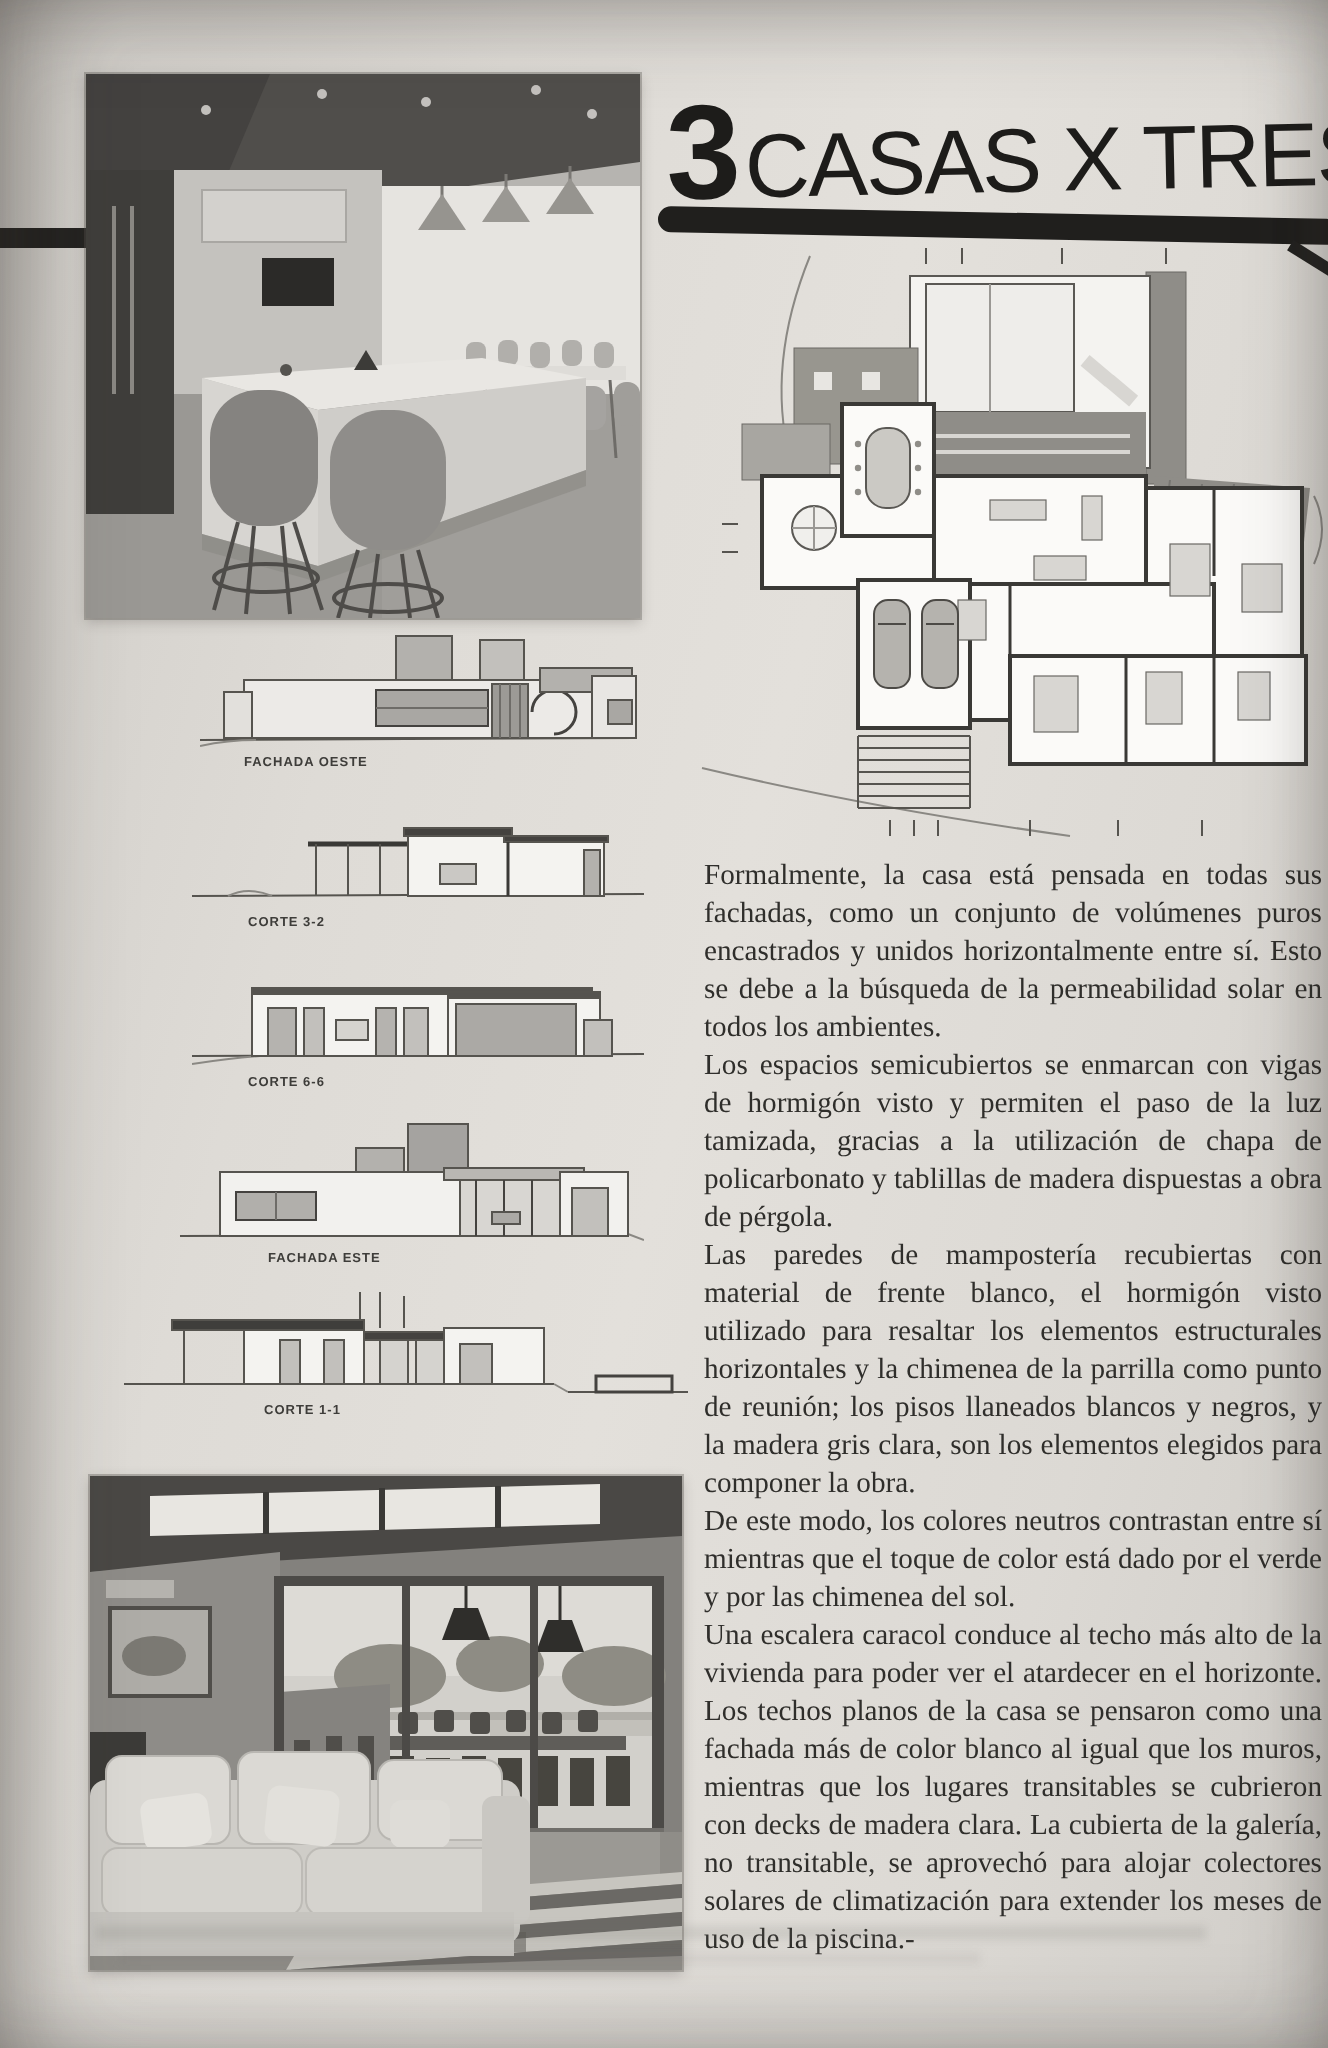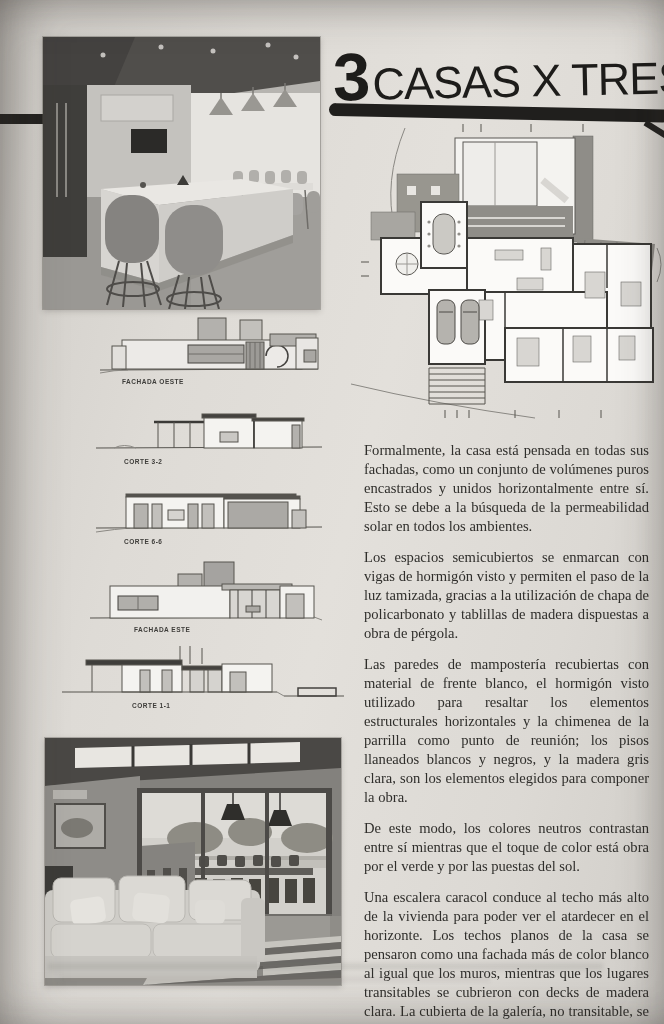--- a/index.html
+++ b/index.html
@@ -40,21 +40,21 @@
   .e1{left:100px; top:312px;} .e1 .elevation-label{left:22px; top:66px;}
   .e2{left:96px;  top:406px;} .e2 .elevation-label{left:28px; top:52px;}
   .e3{left:96px;  top:484px;} .e3 .elevation-label{left:28px; top:54px;}
   .e4{left:82px;  top:558px;} .e4 .elevation-label{left:52px; top:68px;}
   .e5{left:62px;  top:644px;} .e5 .elevation-label{left:70px; top:58px;}
 
   
   .article{left:352px; top:429px; width:309px; color:#2f2e2b;
            font-family:"Liberation Serif", serif; font-size:14.6px; line-height:19px;
            text-align:justify;}
-  .article p{margin:12px;}
+  .article p{margin:0;}
 
   
   .ghost1{left:48px; top:963px; width:555px; height:7px; background:rgba(115,112,106,.16); filter:blur(2px);}
   .ghost2{left:60px; top:976px; width:430px; height:6px; background:rgba(115,112,106,.10); filter:blur(2px);}
 </style>
 </head>
 <body>
 
 <div class="page">
 
@@ -416,20 +416,20 @@
       </g>
       <rect x="196" y="160" width="24" height="64" rx="6" fill="#c9c7c2"></rect>
       <rect x="0" y="218" width="212" height="22" fill="#c6c4bf"></rect>
     </svg>
   </figure>
 
   <article class="abs article">
     <p>Formalmente, la casa está pensada en todas sus fachadas, como un conjunto de volúmenes puros encastrados y unidos horizontalmente entre sí. Esto se debe a la búsqueda de la permeabilidad solar en todos los ambientes.</p>
     <p>Los espacios semicubiertos se enmarcan con vigas de hormigón visto y permiten el paso de la luz tamizada, gracias a la utilización de chapa de policarbonato y tablillas de madera dispuestas a obra de pérgola.</p>
     <p>Las paredes de mampostería recubiertas con material de frente blanco, el hormigón visto utilizado para resaltar los elementos estructurales horizontales y la chimenea de la parrilla como punto de reunión; los pisos llaneados blancos y negros, y la madera gris clara, son los elementos elegidos para componer la obra.</p>
-    <p>De este modo, los colores neutros contrastan entre sí mientras que el toque de color está obra por el verde y por las puestas del sol.</p>
+    <p>De este modo, los colores neutros contrastan entre sí mientras que el toque de color está dado por el verde y por las chimenea del sol.</p>
     <p>Una escalera caracol conduce al techo más alto de la vivienda para poder ver el atardecer en el horizonte. Los techos planos de la casa se pensaron como una fachada más de color blanco al igual que los muros, mientras que los lugares transitables se cubrieron con decks de madera clara. La cubierta de la galería, no transitable, se aprovechó para alojar colectores solares de climatización para extender los meses de uso de la piscina.-</p>
   </article>
 
   <div class="abs ghost1"></div>
   <div class="abs ghost2"></div>
 
 </div>
 
 </body></html>

